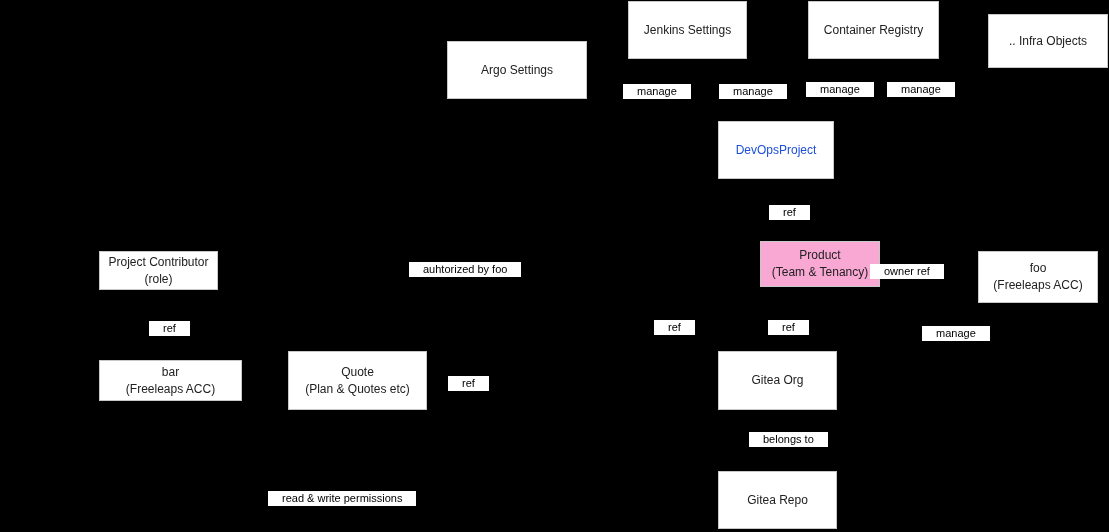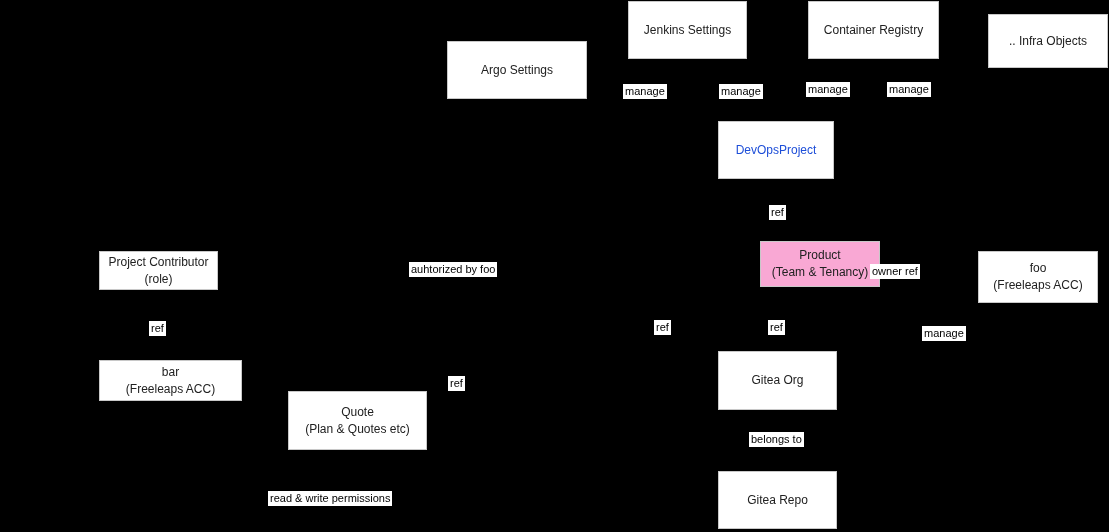--- a/index.html
+++ b/index.html
@@ -30,21 +30,21 @@
     text-align: center;
     white-space: nowrap;
   }
   .node span { display: block; }
   .edge-label {
     position: absolute;
     background: #ffffff;
     color: #000000;
     font-size: 11px;
     line-height: 1.2;
-    padding: 1px 2px;
+    padding: 1px 14px;
     white-space: nowrap;
   }
 </style>
 </head>
 <body>
 
 <div id="diagram-canvas" style="background: rgb(0, 0, 0);">
     <div class="node" style="left: 447px; top: 1px; width: 140px; height: 58px; background: rgb(255, 255, 255); border-color: rgb(200, 200, 200); color: rgb(33, 33, 33); margin-top: 40px;">
       <span>Argo Settings</span>
     </div>
@@ -69,21 +69,21 @@
       <span>(Freeleaps ACC)</span>
     </div>
     <div class="node" style="left: 99px; top: 251px; width: 119px; height: 39px; background: rgb(255, 255, 255); border-color: rgb(200, 200, 200); color: rgb(33, 33, 33);">
       <span>Project Contributor</span>
       <span>(role)</span>
     </div>
     <div class="node" style="left: 99px; top: 360px; width: 143px; height: 41px; background: #ffffff; border-color: rgb(200, 200, 200); color: rgb(33, 33, 33);">
       <span>bar</span>
       <span>(Freeleaps ACC)</span>
     </div>
-    <div class="node" style="left: 288px; top: 351px; width: 139px; height: 59px; background: rgb(255, 255, 255); border-color: rgb(200, 200, 200); color: rgb(33, 33, 33); margin-top: 40px;">
+    <div class="node" style="left: 288px; top: 351px; width: 139px; height: 59px; background: rgb(255, 255, 255); border-color: rgb(200, 200, 200); color: rgb(33, 33, 33);">
       <span>Quote</span>
       <span>(Plan &amp; Quotes etc)</span>
     </div>
     <div class="node" style="left: 718px; top: 351px; width: 119px; height: 59px; background: rgb(255, 255, 255); border-color: rgb(200, 200, 200); color: rgb(33, 33, 33);">
       <span>Gitea Org</span>
     </div>
     <div class="node" style="left: 718px; top: 471px; width: 119px; height: 58px; background: rgb(255, 255, 255); border-color: rgb(200, 200, 200); color: rgb(33, 33, 33); align-items: center;">
       <span>Gitea Repo</span>
     </div>
     <div class="edge-label" style="left: 623px; top: 84px; background: rgb(255, 255, 255); color: rgb(0, 0, 0);">manage</div>

